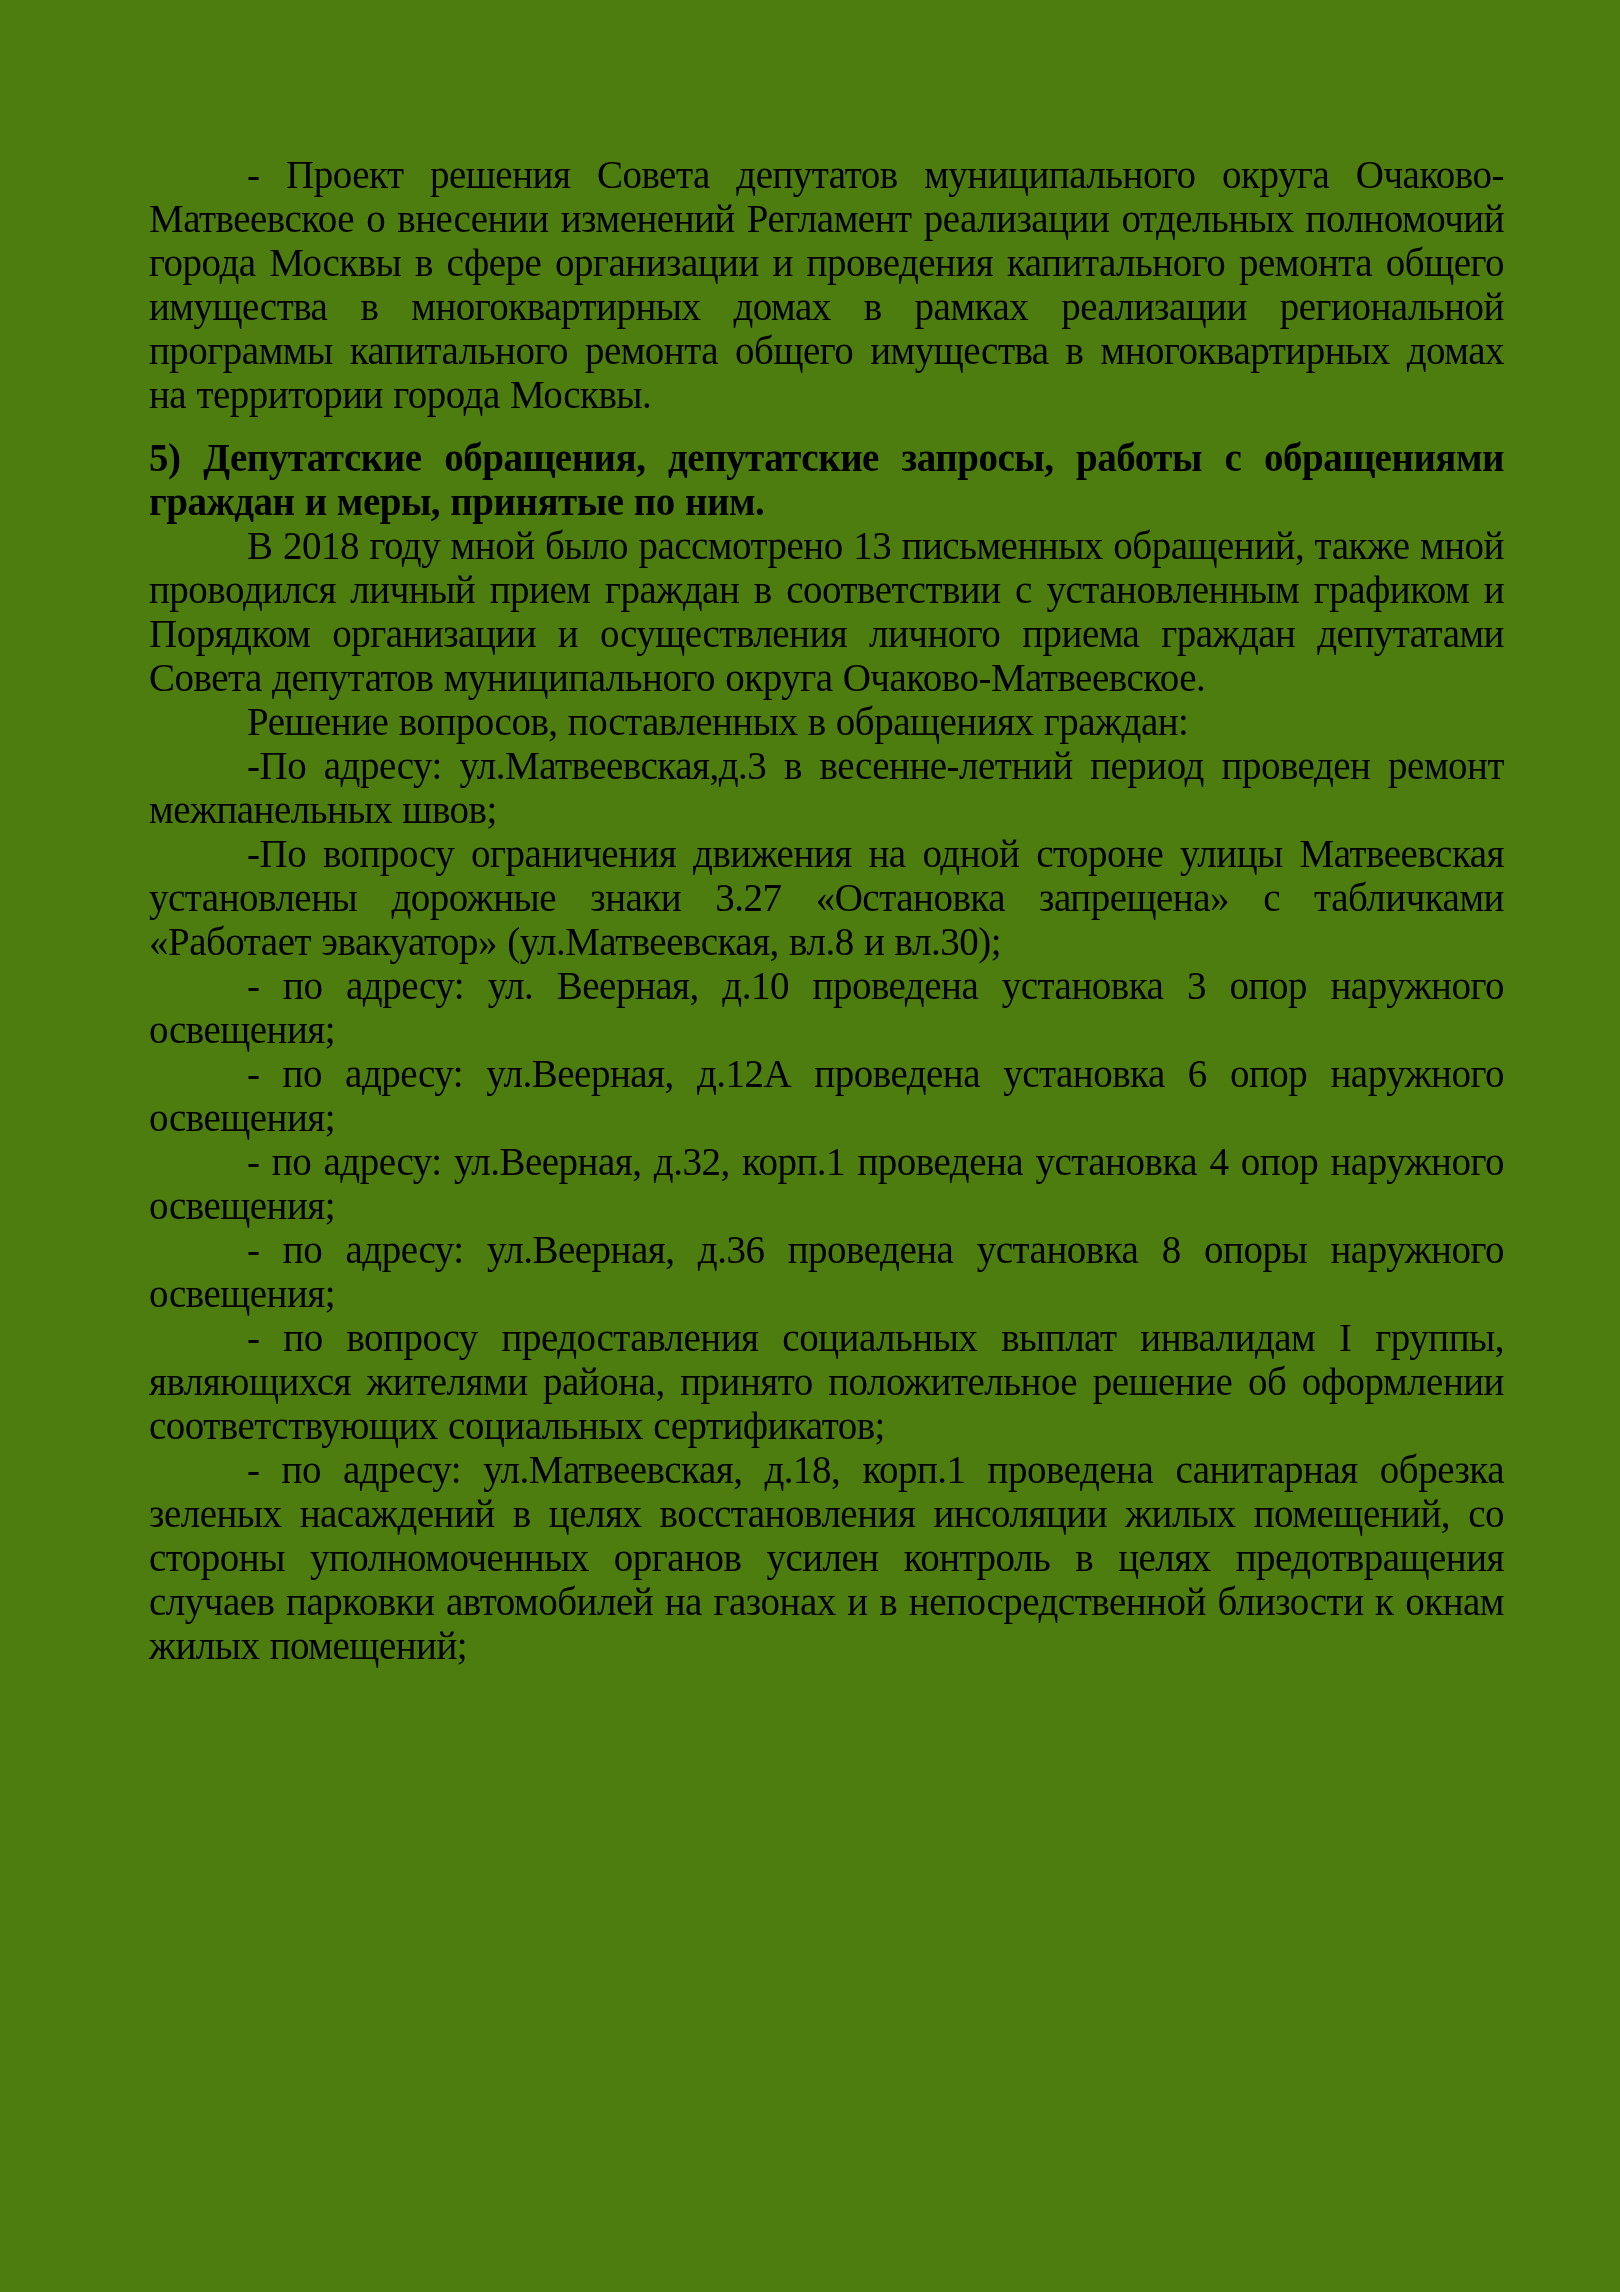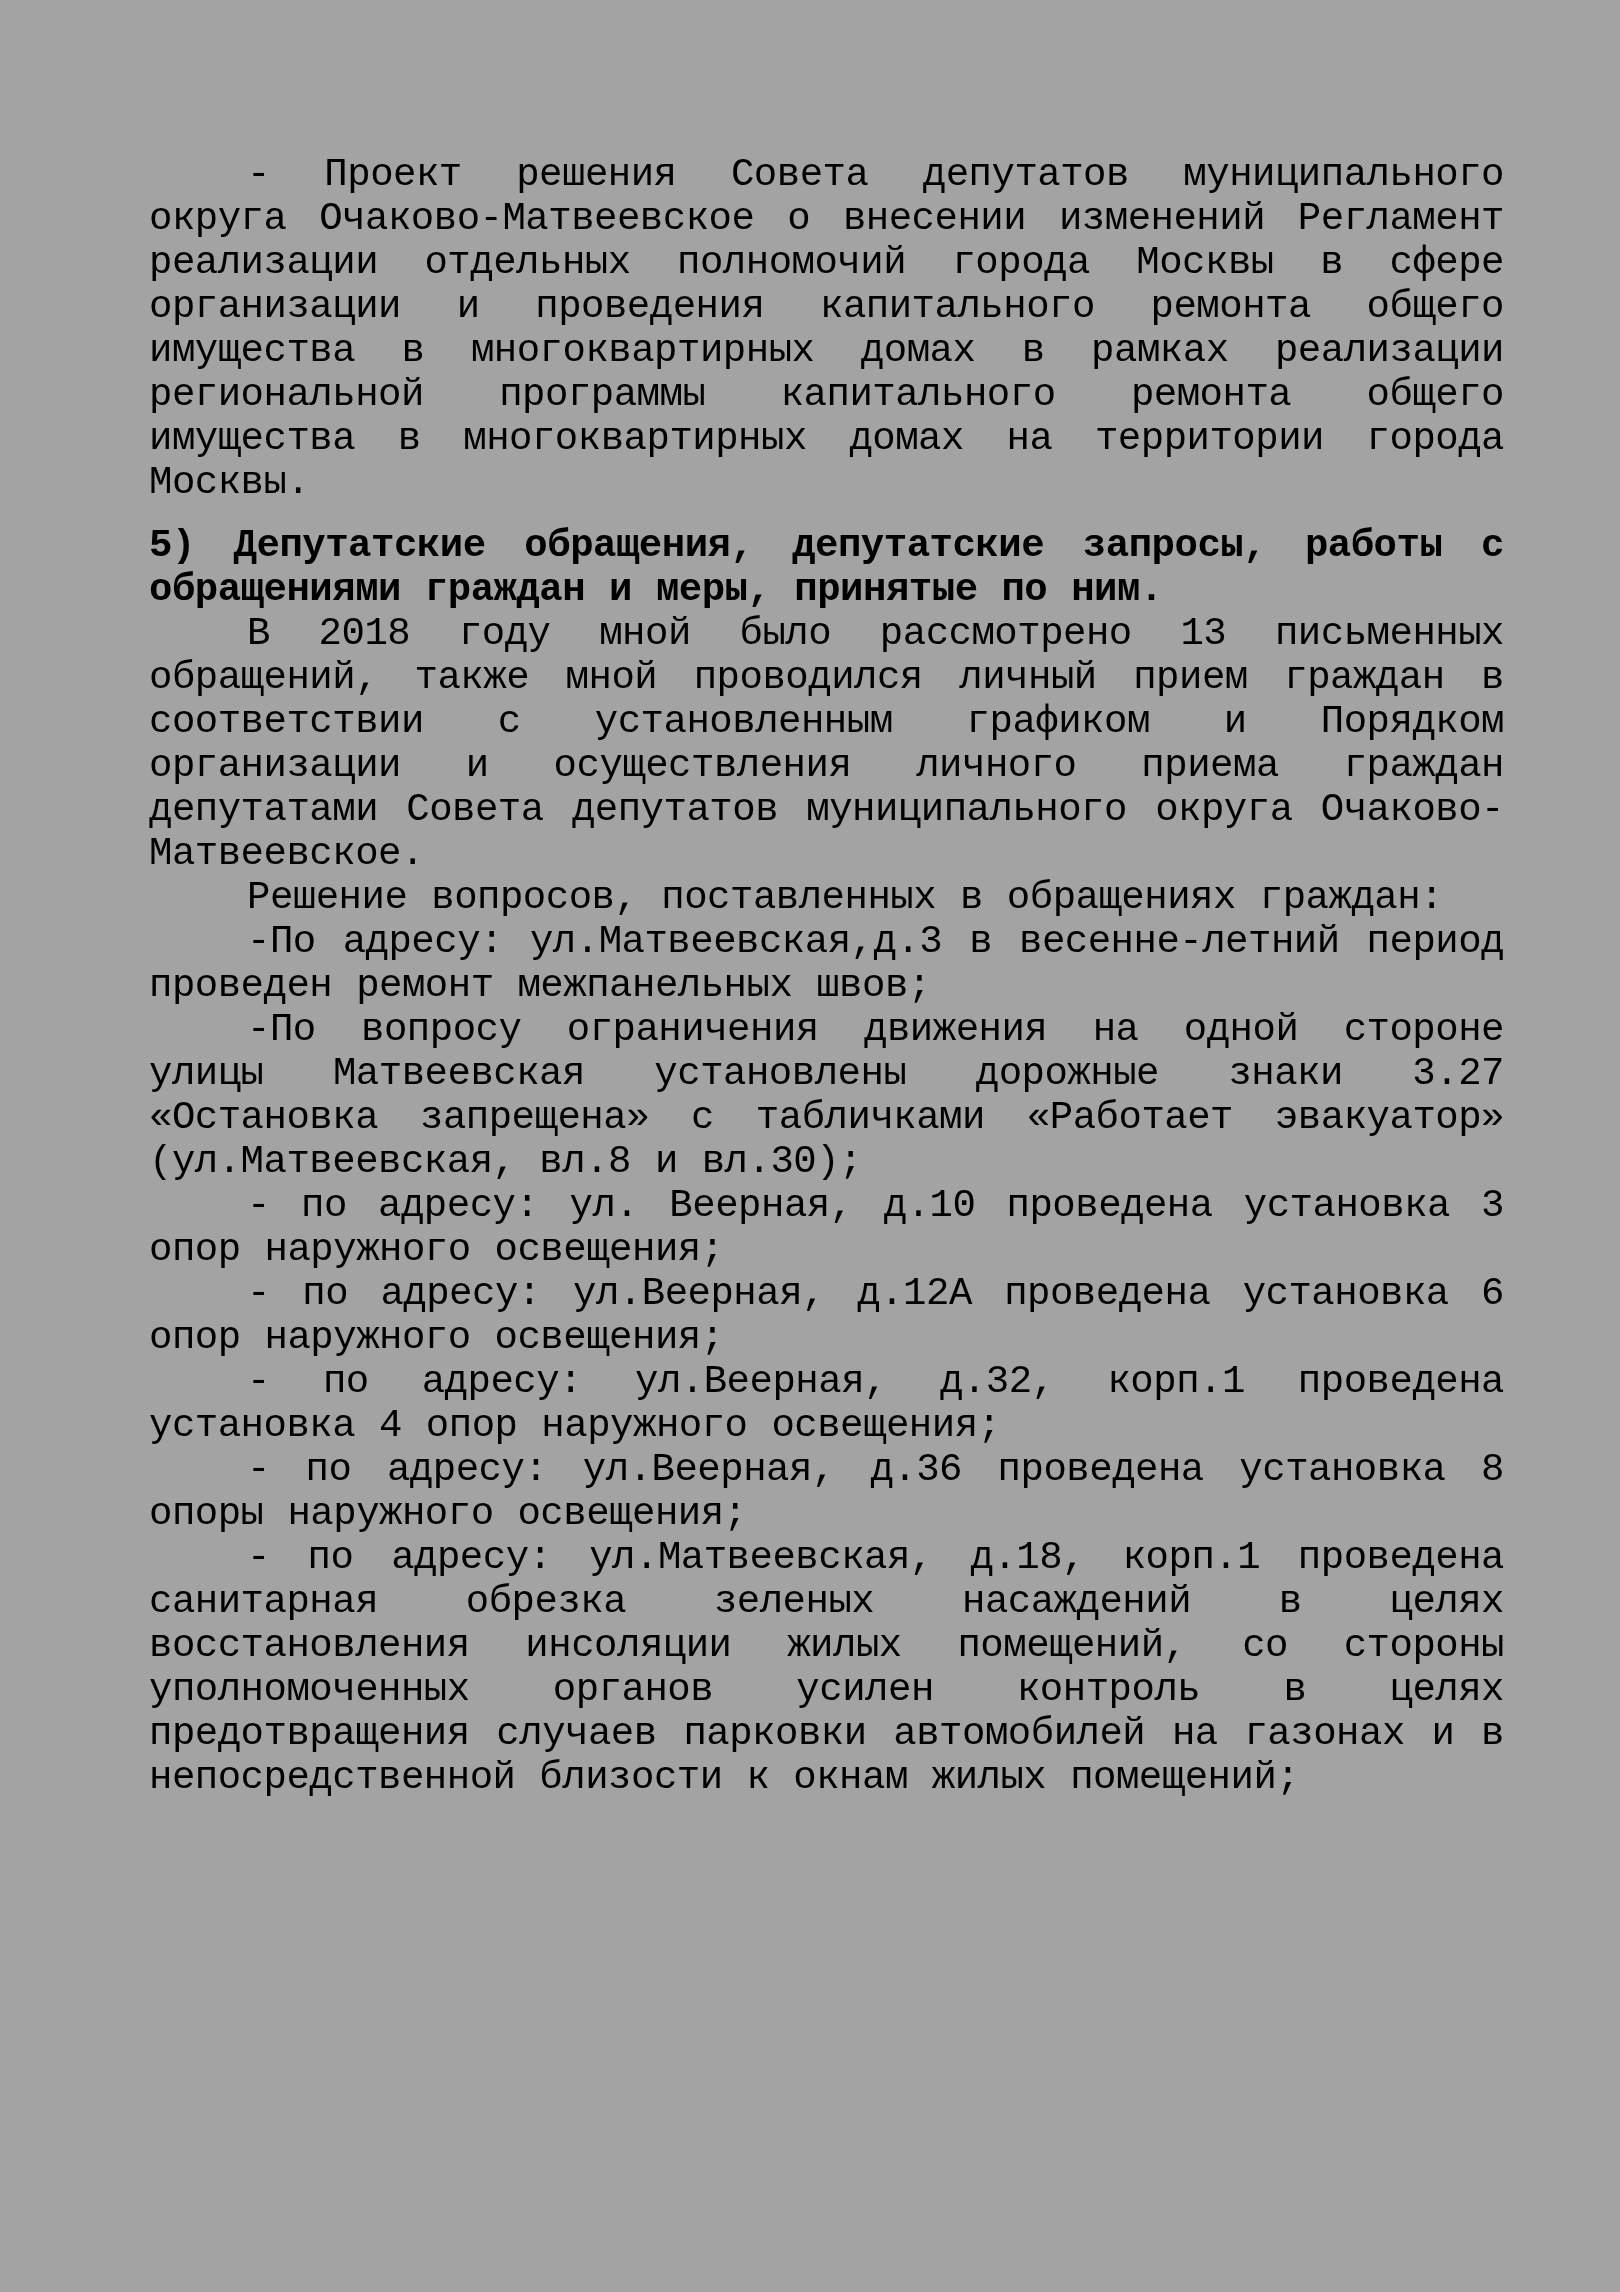--- a/index.html
+++ b/index.html
@@ -10,23 +10,23 @@
   body {
     width: 1620px;
     height: 2293px;
     overflow: hidden;
   }
   .page {
     box-sizing: border-box;
     width: 1620px;
     height: 2293px;
     padding: 153px 116px 39px 149px;
-    background: #a3a3a3;
+    background: #4d7c0f;
     color: #000000;
-    font-family: Liberation Mono, monospace;
+    font-family: Liberation Serif, serif;
     font-size: 39px;
     line-height: 44px;
     letter-spacing: -0.5px;
   }
   .doc {
     width: 100%;
   }
   .para {
     margin: 0;
     text-align: justify;
@@ -47,16 +47,17 @@
       <p class="para">- Проект решения Совета депутатов муниципального округа Очаково-Матвеевское о внесении изменений Регламент реализации отдельных полномочий города Москвы в сфере организации и проведения капитального ремонта общего имущества в многоквартирных домах в рамках реализации региональной программы капитального ремонта общего имущества в многоквартирных домах на территории города Москвы.</p>
       <p class="para heading">5) Депутатские обращения, депутатские запросы, работы с обращениями граждан и меры, принятые по ним.</p>
       <p class="para">В 2018 году мной было рассмотрено 13 письменных обращений,  также мной проводился личный прием граждан в соответствии с установленным графиком и Порядком организации и осуществления личного приема граждан депутатами Совета депутатов муниципального округа Очаково-Матвеевское.</p>
       <p class="para">Решение вопросов, поставленных в обращениях граждан:</p>
       <p class="para">-По адресу: ул.Матвеевская,д.3 в весенне-летний период проведен ремонт межпанельных швов;</p>
       <p class="para">-По вопросу ограничения движения  на одной стороне улицы Матвеевская установлены дорожные знаки 3.27 «Остановка запрещена» с табличками «Работает эвакуатор» (ул.Матвеевская, вл.8 и вл.30);</p>
       <p class="para">- по адресу: ул. Веерная, д.10 проведена установка 3 опор наружного освещения;</p>
       <p class="para">- по адресу: ул.Веерная, д.12А проведена установка 6 опор наружного освещения;</p>
       <p class="para">- по адресу: ул.Веерная, д.32, корп.1 проведена установка 4 опор наружного освещения;</p>
       <p class="para">- по адресу: ул.Веерная, д.36 проведена установка 8 опоры наружного освещения;</p>
+      <p class="para">- по вопросу предоставления социальных выплат инвалидам I группы, являющихся жителями района, принято положительное решение об оформлении соответствующих социальных сертификатов;</p>
       <p class="para">- по адресу: ул.Матвеевская, д.18, корп.1 проведена санитарная обрезка зеленых насаждений в целях восстановления инсоляции жилых помещений, со стороны уполномоченных органов усилен контроль в целях предотвращения случаев парковки автомобилей на газонах и в непосредственной близости к окнам жилых помещений;</p>
     </div>
 </div>
 
 
 </body></html>

